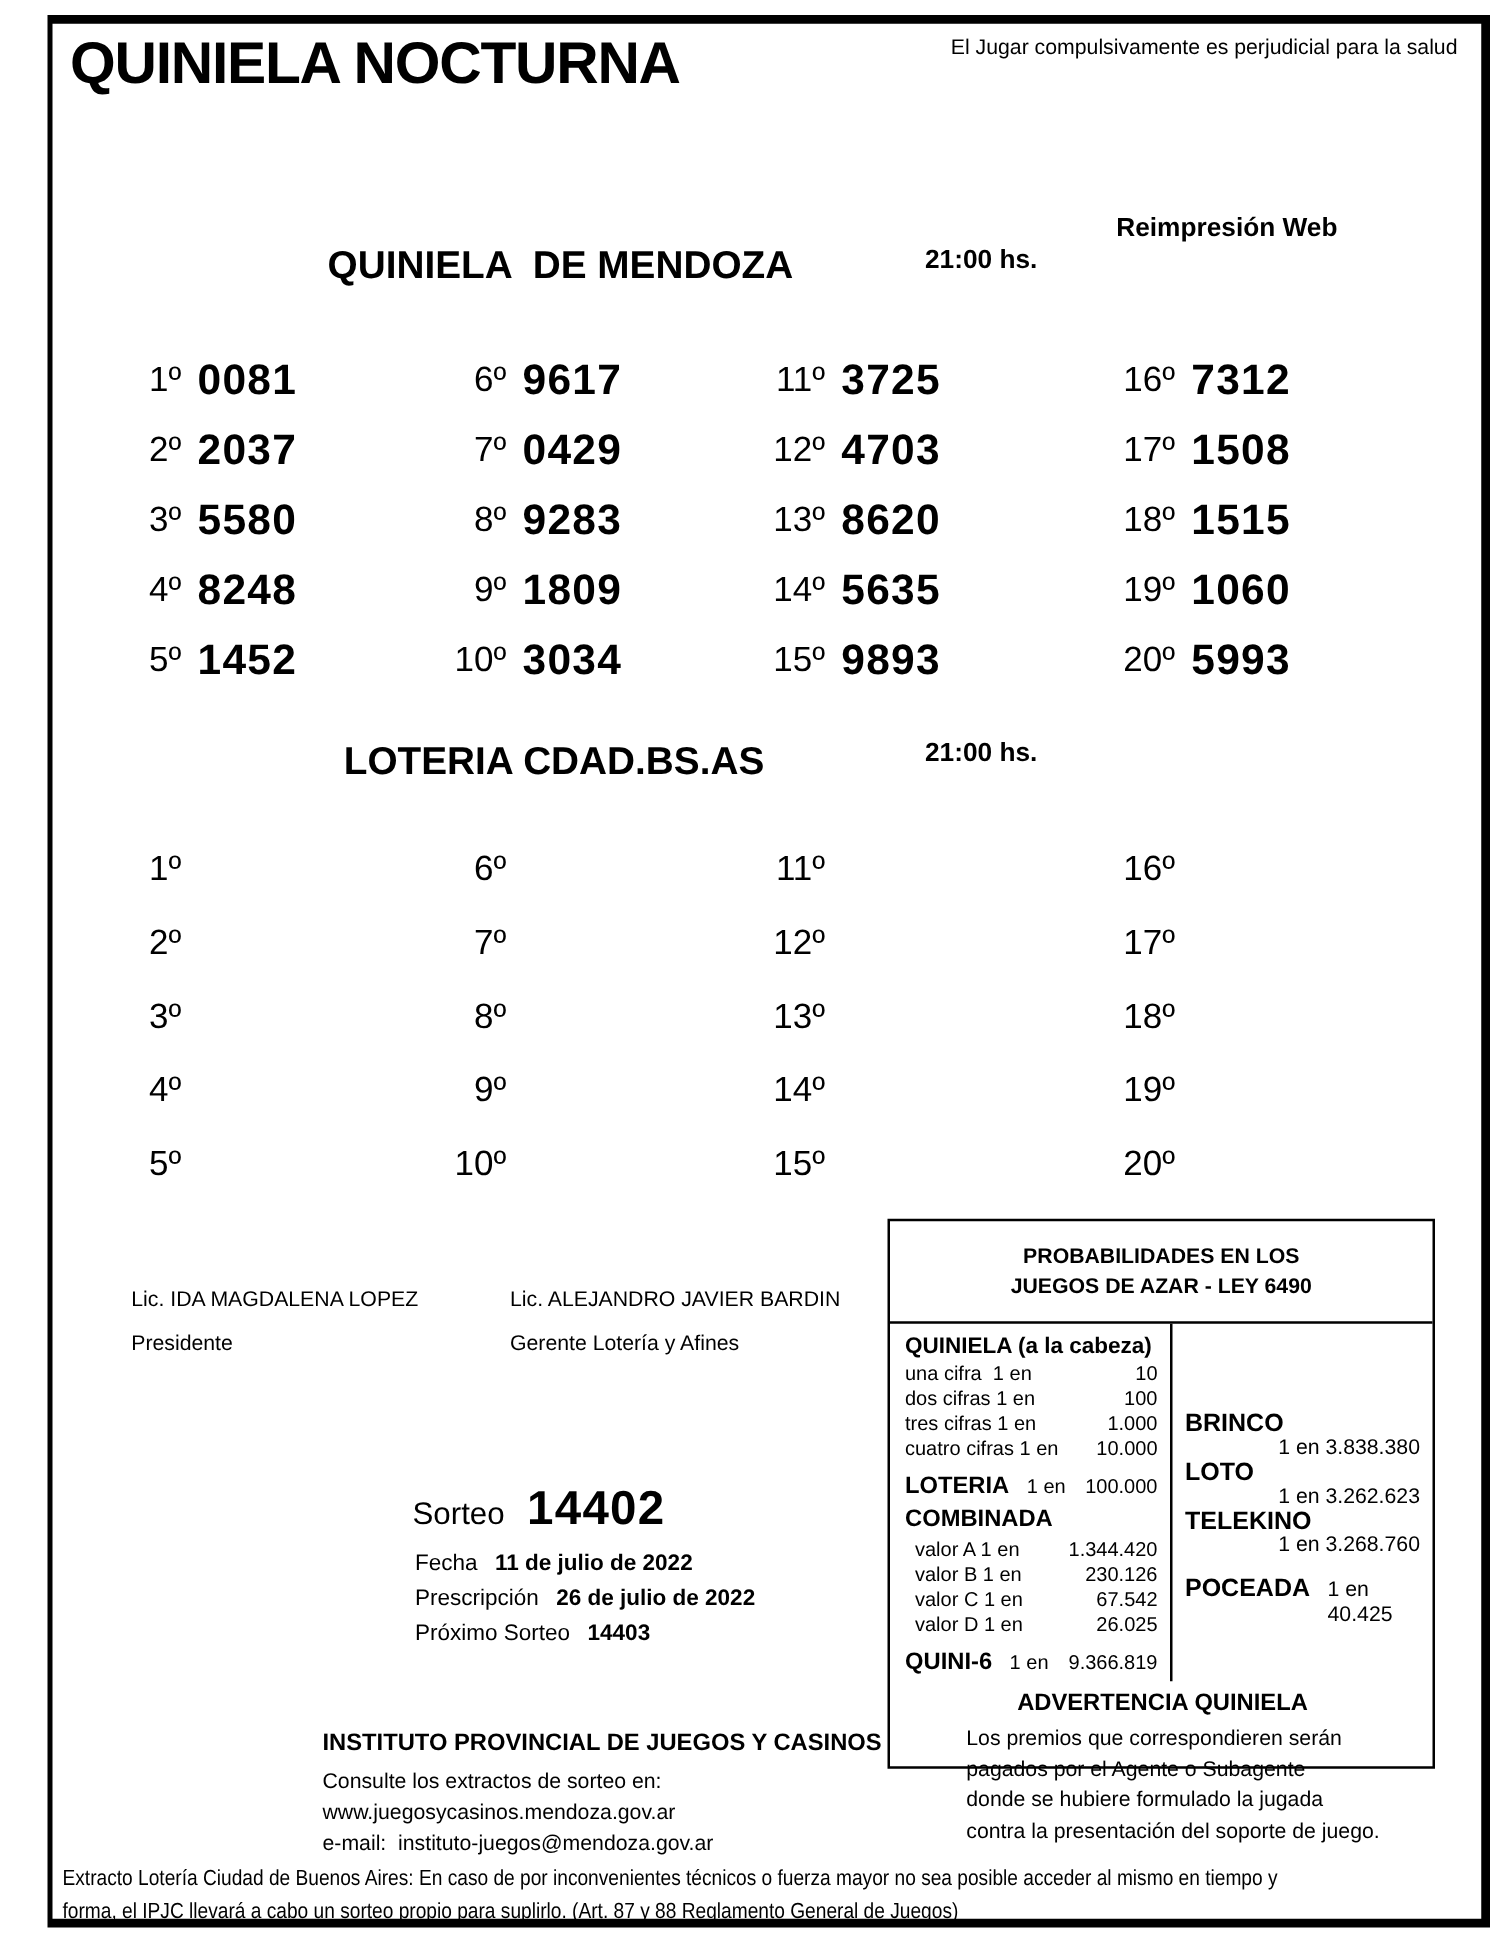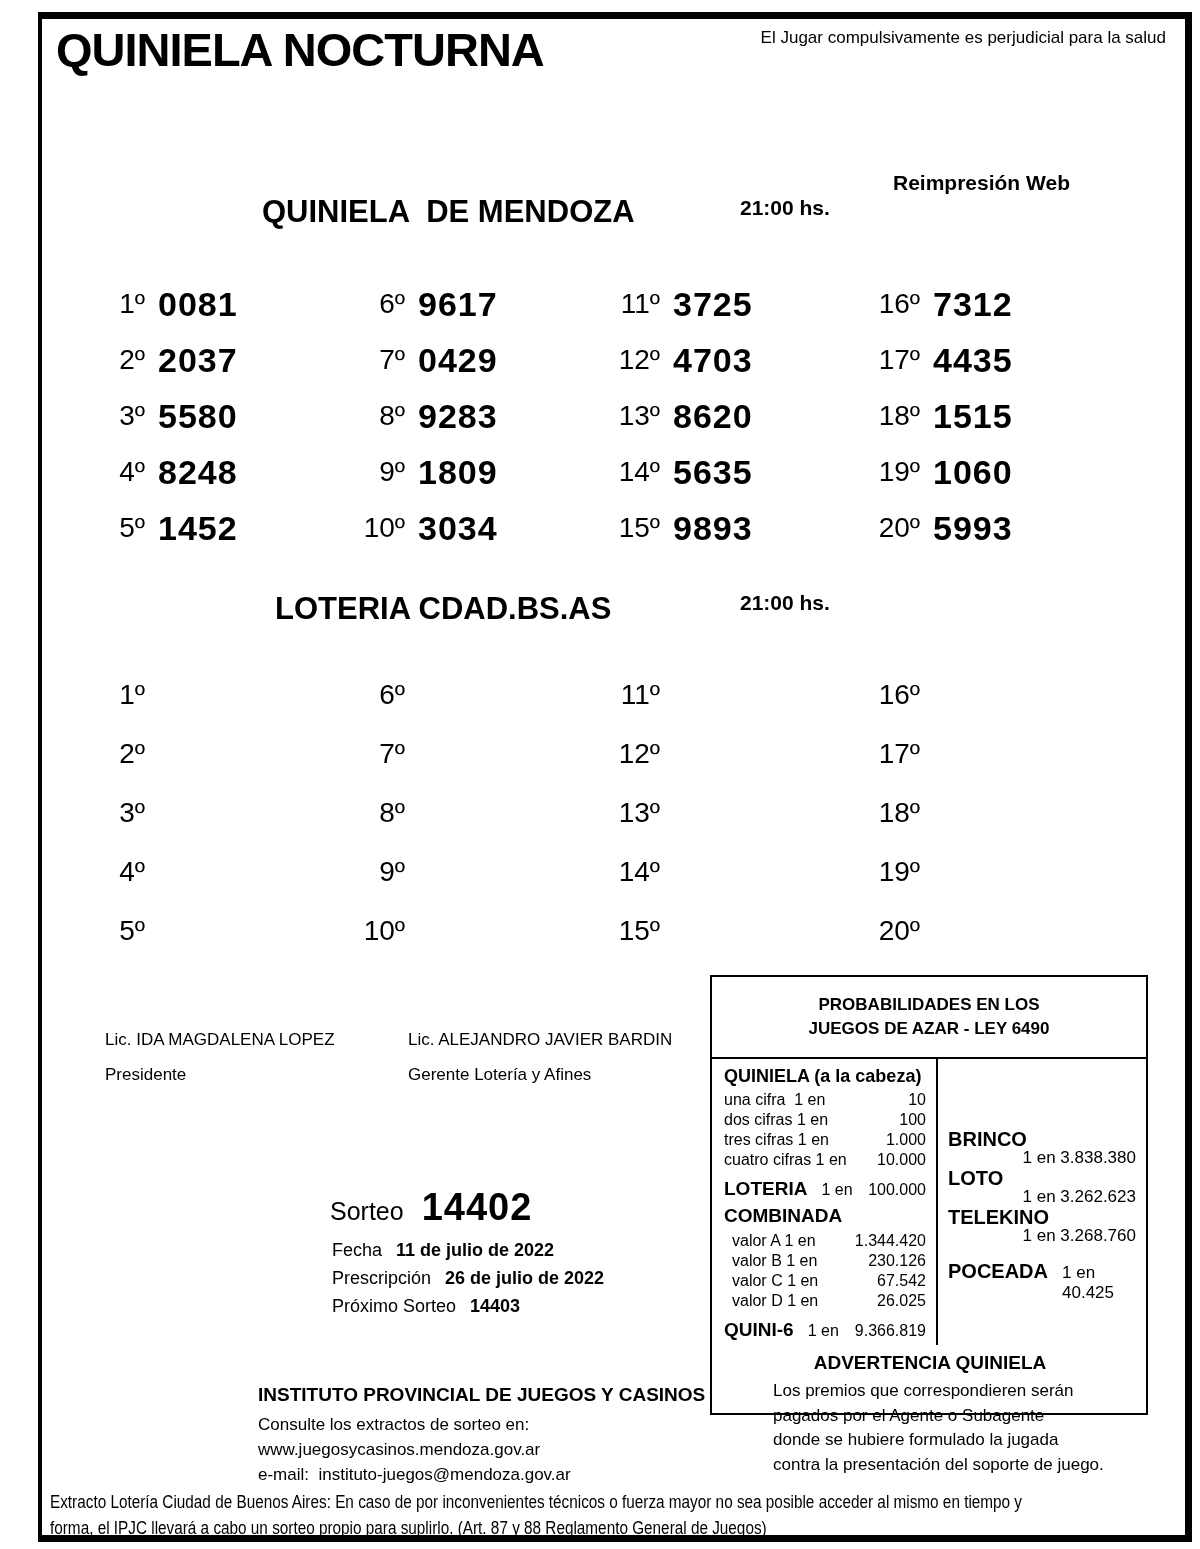--- a/index.html
+++ b/index.html
@@ -27,21 +27,21 @@
   
   .mendoza-title{left:262px;top:194px;font-size:31px;font-weight:bold;}
   .mendoza-time{left:740px;top:196px;font-size:21px;font-weight:bold;}
   .bsas-title{left:275px;top:591px;font-size:31px;font-weight:bold;}
   .bsas-time{left:740px;top:591px;font-size:21px;font-weight:bold;}
 
   
   .num-col{position:absolute;display:flex;flex-direction:column;}
   .m-grid .num-col{top:276px;}
   .b-grid .num-col{top:665px;}
-  .c1{left:85px;} .c2{left:345px;} .c3{left:600px;} .c4{left:860px;}
+  .c1{left:85px;} .c2{left:345px;} .c3{left:600px;} .c4{left:880px;}
   .res-row{display:flex;align-items:center;height:56px;}
   .b-grid .res-row{height:59px;}
   .rank{width:60px;text-align:right;font-size:28px;}
   .num-val{margin-left:13px;font-size:34px;font-weight:bold;letter-spacing:1px;}
 
   
   .official{font-size:17px;}
   .official .o-name{margin-bottom:15px;}
   .off-1{left:105px;top:1030px;}
   .off-2{left:408px;top:1030px;}
@@ -170,21 +170,21 @@
         <span class="num-val">9893</span>
       </div>
   </div>
   <div class="num-col c4">
     <div class="res-row">
         <span class="rank">16º</span>
         <span class="num-val">7312</span>
       </div>
     <div class="res-row">
         <span class="rank">17º</span>
-        <span class="num-val">4435</span>
+        <span class="num-val">1508</span>
       </div>
     <div class="res-row">
         <span class="rank">18º</span>
         <span class="num-val">1515</span>
       </div>
     <div class="res-row">
         <span class="rank">19º</span>
         <span class="num-val">1060</span>
       </div>
     <div class="res-row">

